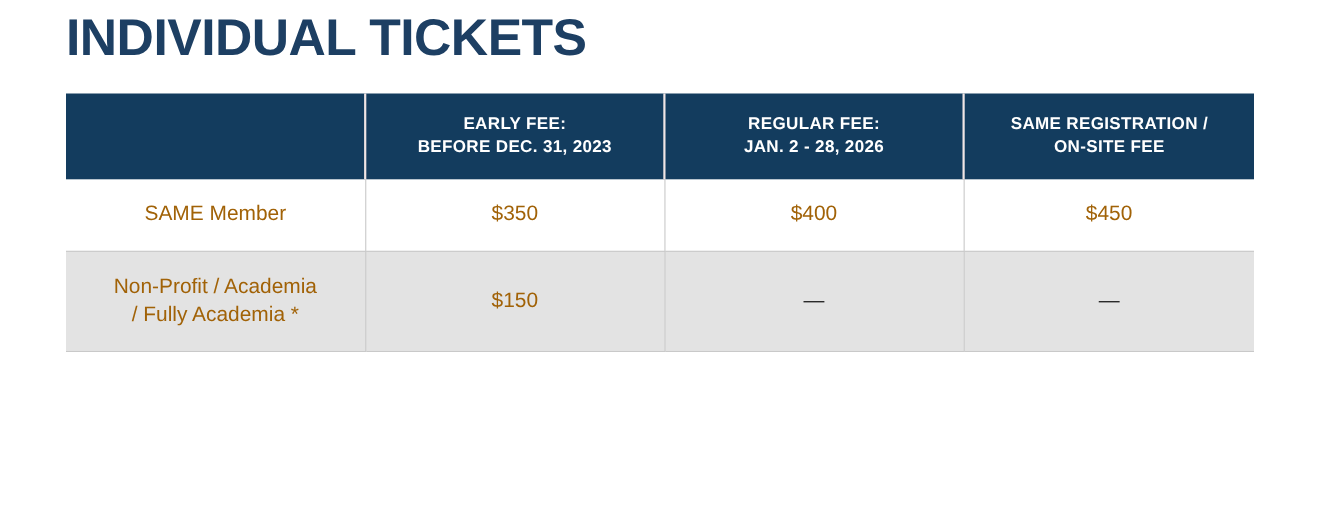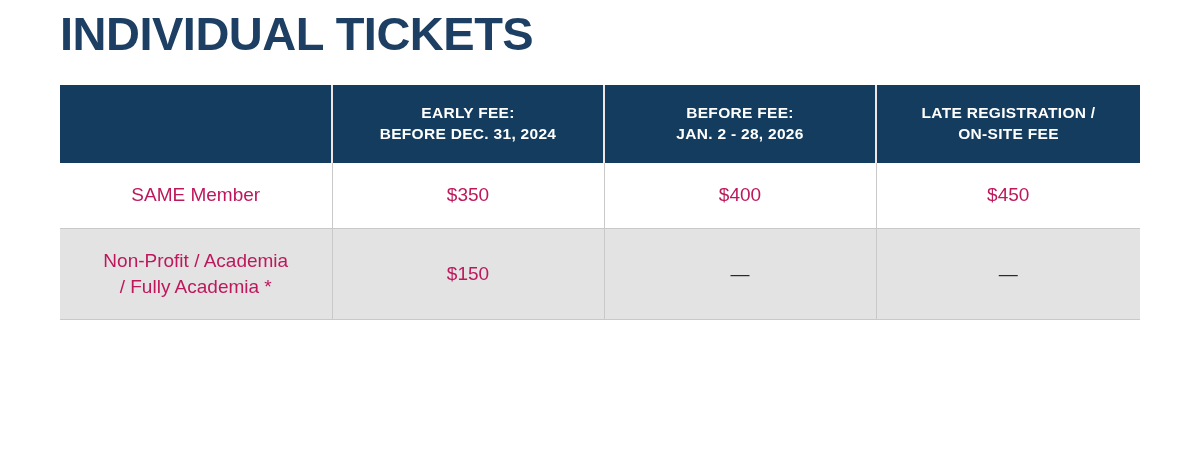--- a/index.html
+++ b/index.html
@@ -65,21 +65,21 @@
     border-right: 2px solid #f0e5e5;
   }
   thead th.last {
     border-right: none;
   }
   tbody td {
     height: 65px;
     vertical-align: middle;
     text-align: center;
     font-size: 19px;
-    color: #be185d;
+    color: #a16207;
     border-bottom: 1px solid #c9c9c9;
     border-right: 1px solid #c9c9c9;
     padding: 4px 8px;
     box-sizing: border-box;
     line-height: 1.35;
     font-weight: normal;
   }
   tbody td.last {
     border-right: none;
   }
@@ -113,28 +113,28 @@
         <col class="c0">
         <col class="c1">
         <col class="c2">
         <col class="c3">
       </colgroup>
       <thead>
         <tr>
           <th class="first"></th>
           <th>
             <span class="multi">EARLY FEE:</span>
-            <span class="multi">BEFORE DEC. 31, 2024</span>
+            <span class="multi">BEFORE DEC. 31, 2023</span>
           </th>
           <th>
-            <span class="multi">BEFORE FEE:</span>
+            <span class="multi">REGULAR FEE:</span>
             <span class="multi">JAN. 2 - 28, 2026</span>
           </th>
           <th class="last">
-            <span class="multi">LATE REGISTRATION /</span>
+            <span class="multi">SAME REGISTRATION /</span>
             <span class="multi">ON-SITE FEE</span>
           </th>
         </tr>
       </thead>
       <tbody>
 
         <tr>
           <td>
             <span class="multi">SAME Member</span>
           </td>

